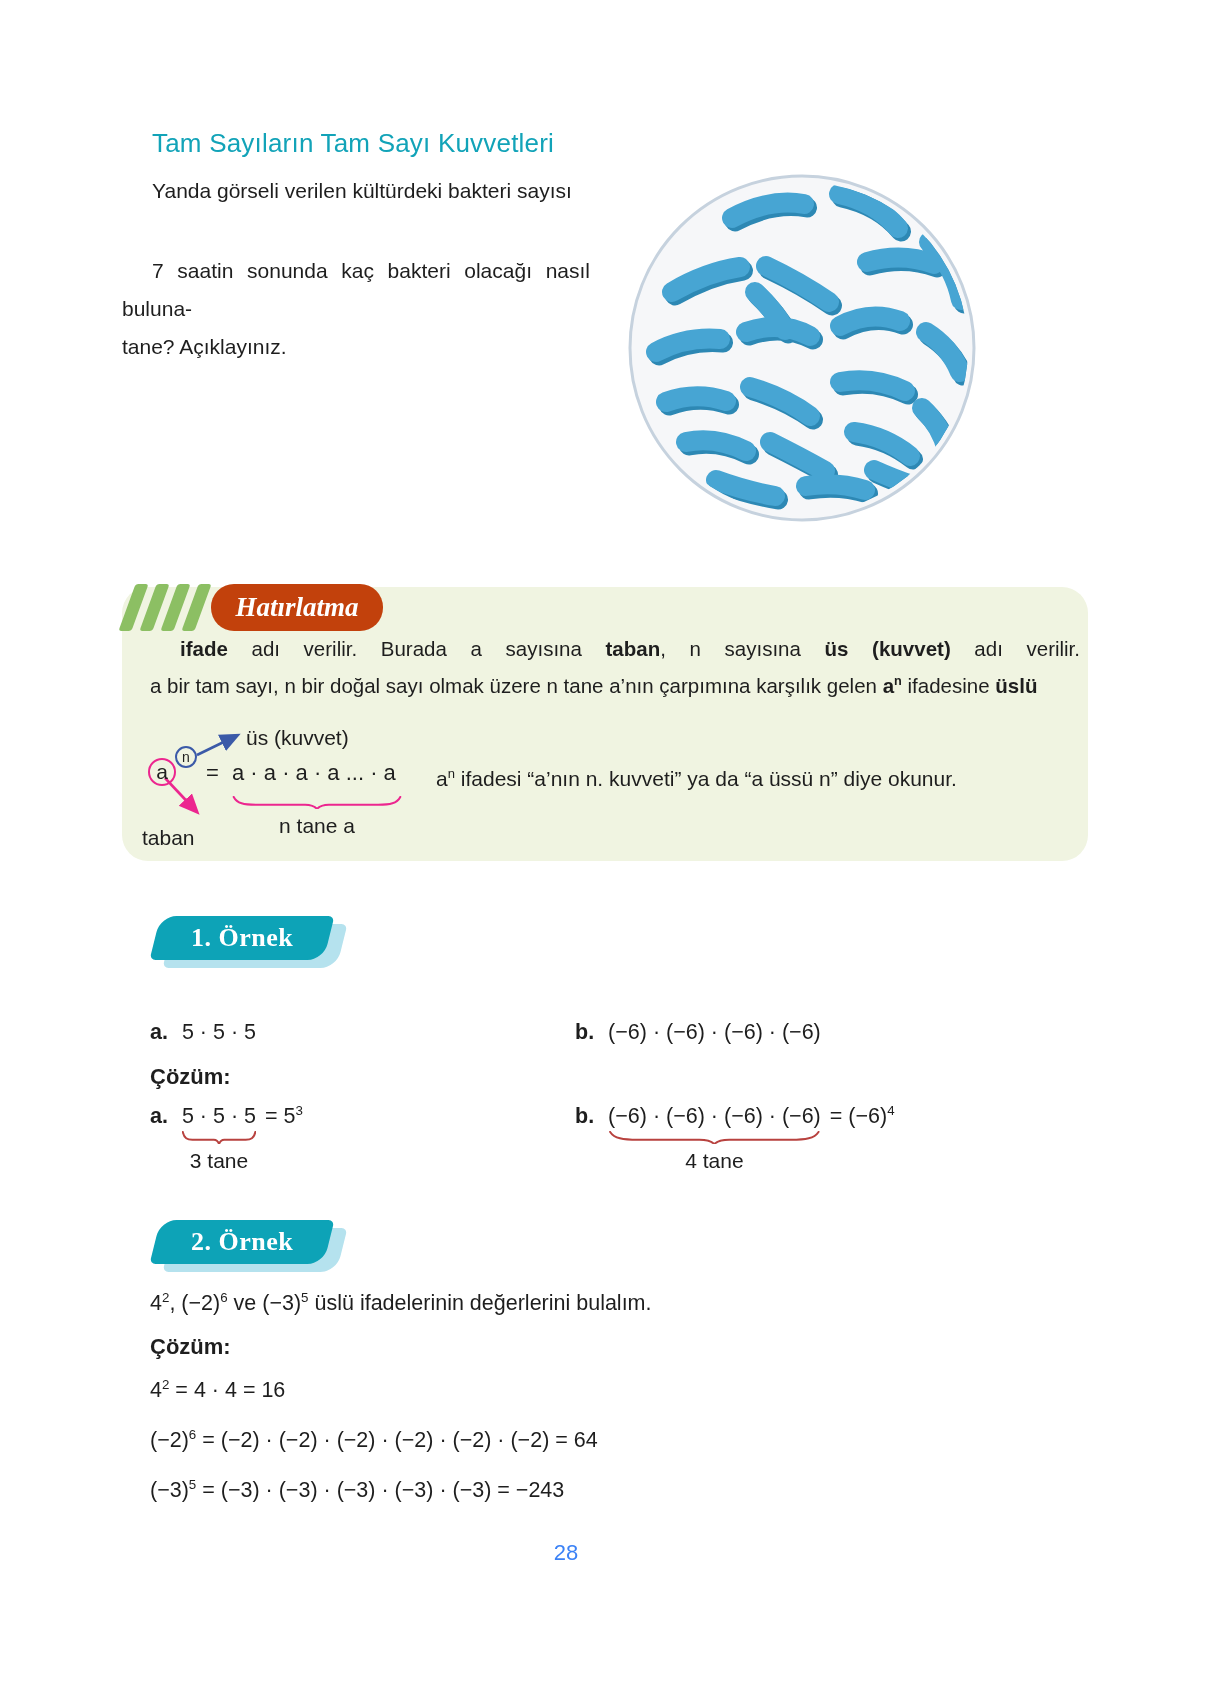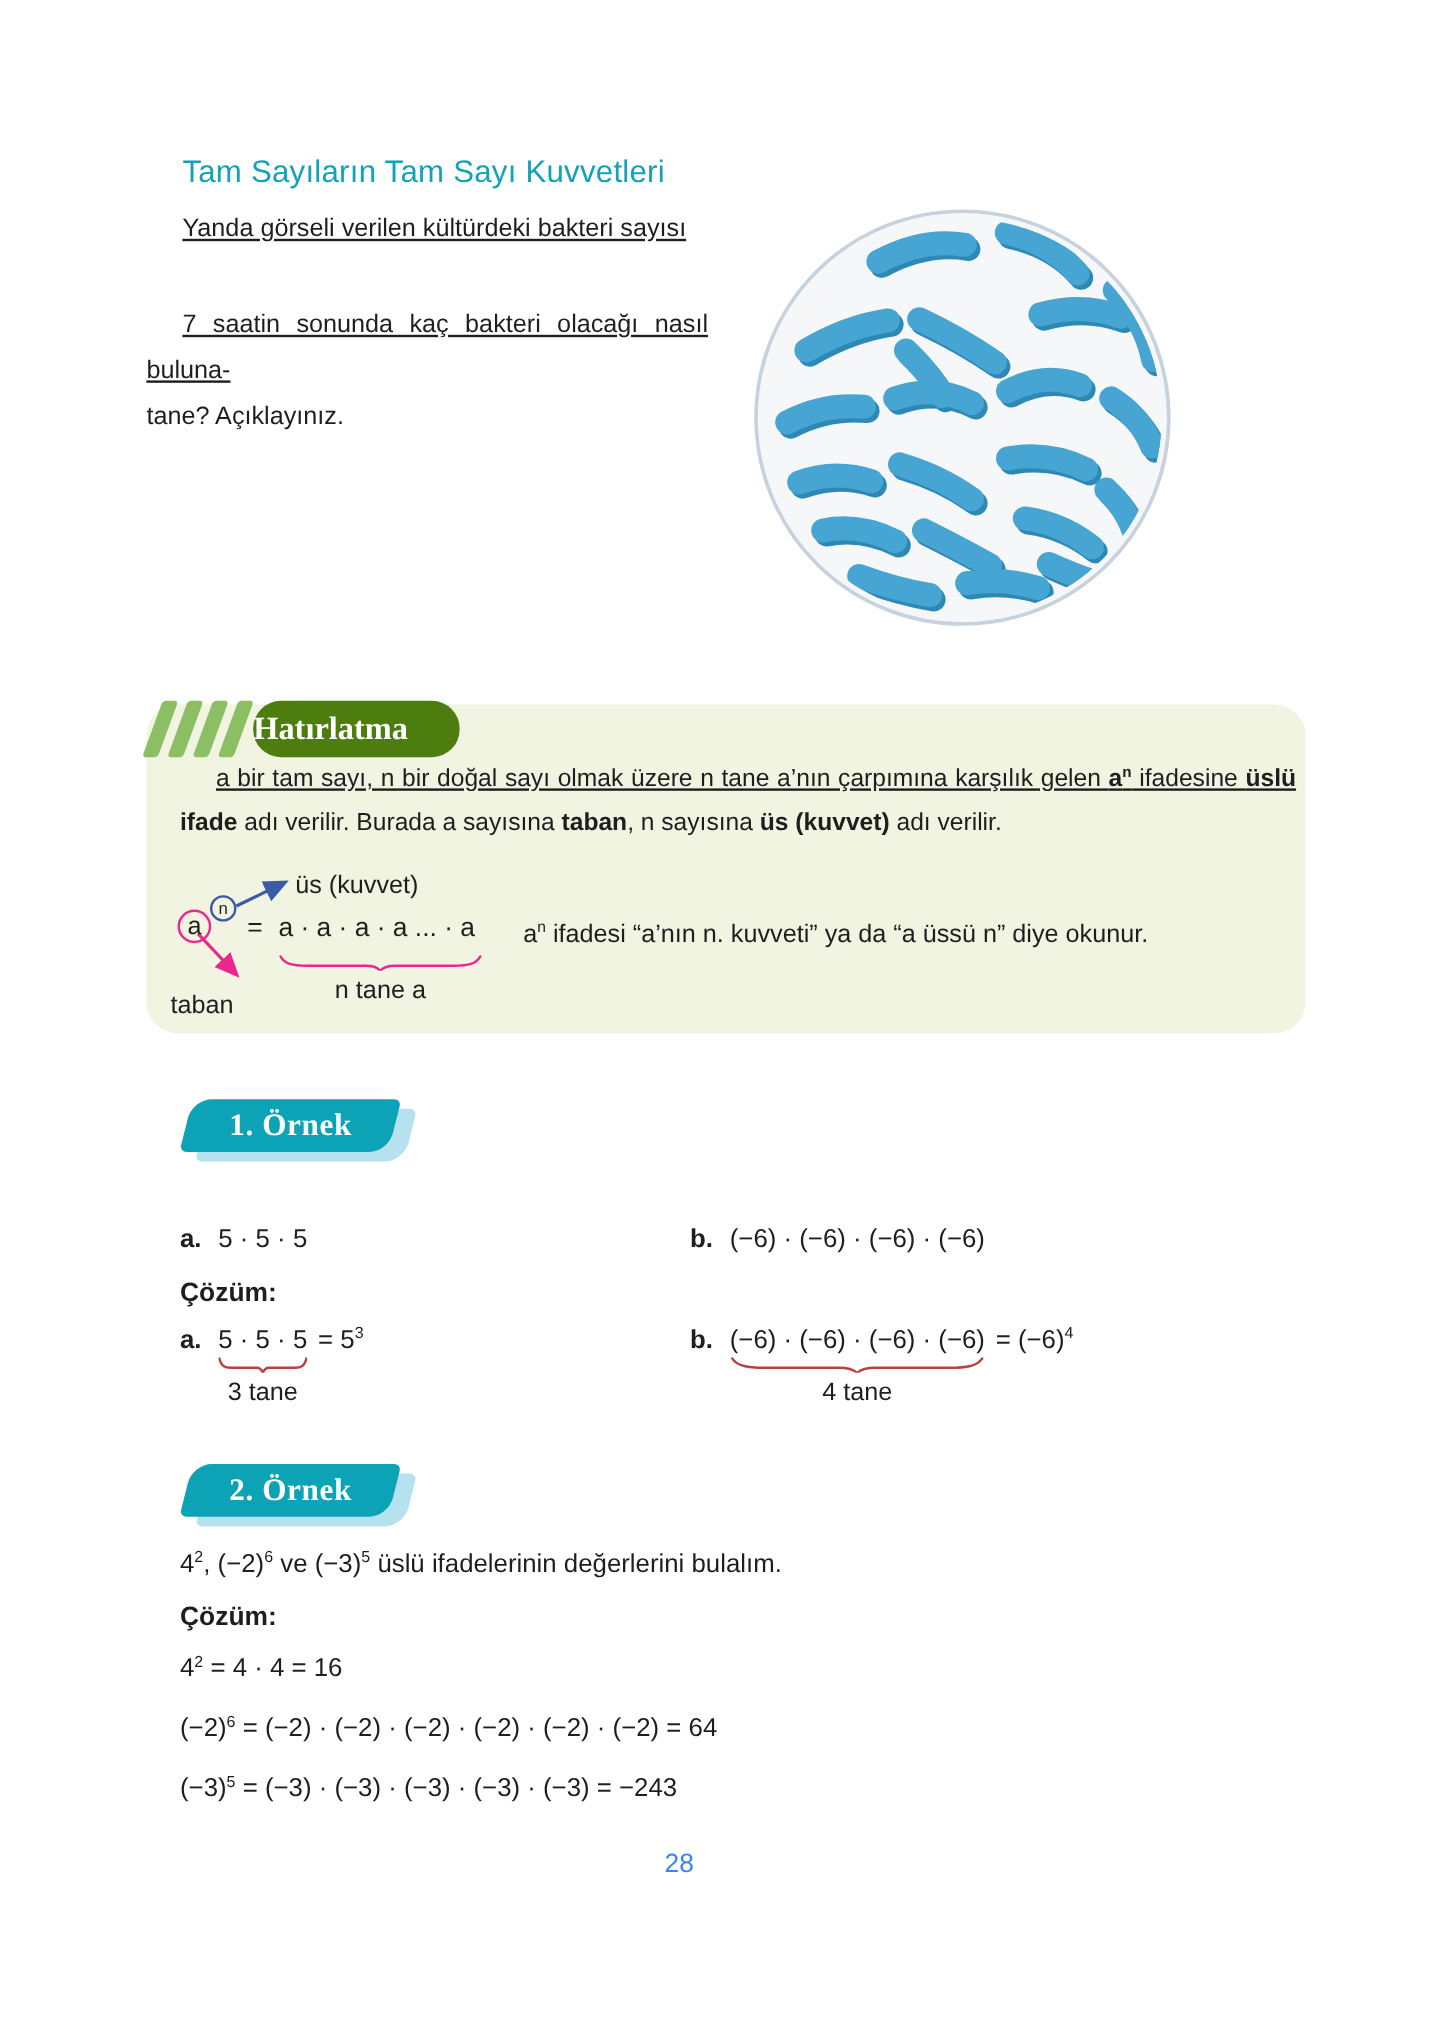--- a/index.html
+++ b/index.html
@@ -9,27 +9,27 @@
   .b{font-weight:bold;}
   sup{font-size:0.62em;line-height:0;}
 
   
   .title{font-size:26px;font-weight:normal;color:#12a3b8;letter-spacing:0.2px;}
 
   
   .rich .line{line-height:38px;}
   .para{font-size:21px;width:468px;}
   .just .line:not(:last-child){text-align:justify;text-align-last:justify;}
-  .indent-first .line:first-child{text-indent:30px;text-decoration:underline;}
+  .indent-first .line:first-child{text-indent:30px;}
 
   
   .reminder-box{background:#f0f4e1;border-radius:26px;width:966px;height:274px;}
   .green-banner{display:flex;align-items:stretch;height:47px;}
   .stripe{width:13px;background:#8cbf63;transform:skewX(-20deg);margin-right:8px;border-radius:3px;}
-  .green-pill{width:172px;background:#4d7c0f;border-radius:23px;display:flex;align-items:center;justify-content:flex-start;}
+  .green-pill{width:172px;background:#c2410c;border-radius:23px;display:flex;align-items:center;justify-content:center;font-style:italic;}
   .green-pill span{font-family:"Liberation Serif",serif;font-weight:bold;font-size:27px;color:#ffffff;}
   .rem-par{font-size:20.5px;width:930px;}
   .rem-par .line{line-height:37px;}
 
   
   .diagram{width:950px;height:150px;font-size:21px;}
   .circ{display:flex;align-items:center;justify-content:center;border-radius:50%;box-sizing:border-box;}
   .base-circ{width:28px;height:28px;border:2px solid #ec268f;font-size:21px;}
   .exp-circ{width:22px;height:22px;border:2px solid #3b5aa8;font-size:14px;}
   .mathtxt{font-size:22px;white-space:nowrap;}
@@ -98,22 +98,22 @@
     <div class="stripe"></div>
     <div class="stripe"></div>
     <div class="stripe"></div>
     <div class="stripe"></div>
     <div class="green-pill">
       <span>Hatırlatma</span>
     </div>
   </div>
 
   <div class="abs rem-par rich just indent-first" style="left:150px;top:630px;">
+      <div class="line"><span class="b">ifade</span><span> adı verilir. Burada a sayısına </span><span class="b">taban</span><span>, n sayısına </span><span class="b">üs (kuvvet)</span><span> adı verilir.</span></div>
       <div class="line"><span>a bir tam sayı, n bir doğal sayı olmak üzere n tane a’nın çarpımına karşılık gelen </span><span class="b">a</span><sup class="b">n</sup><span> ifadesine </span><span class="b">üslü</span></div>
-      <div class="line"><span class="b">ifade</span><span> adı verilir. Burada a sayısına </span><span class="b">taban</span><span>, n sayısına </span><span class="b">üs (kuvvet)</span><span> adı verilir.</span></div>
     </div>
 
   <div class="abs diagram" style="left:140px;top:712px;">
     <svg class="abs" style="left:0;top:0;" width="950" height="150" viewBox="0 0 950 150">
       <defs>
         <marker id="ah-blue" markerWidth="9" markerHeight="8" refX="6" refY="3.5" orient="auto">
           <path d="M0,0 L8,3.5 L0,7 Z" fill="#3b5aa8"></path>
         </marker>
         <marker id="ah-pink" markerWidth="9" markerHeight="8" refX="6" refY="3.5" orient="auto">
           <path d="M0,0 L8,3.5 L0,7 Z" fill="#ec268f"></path>

